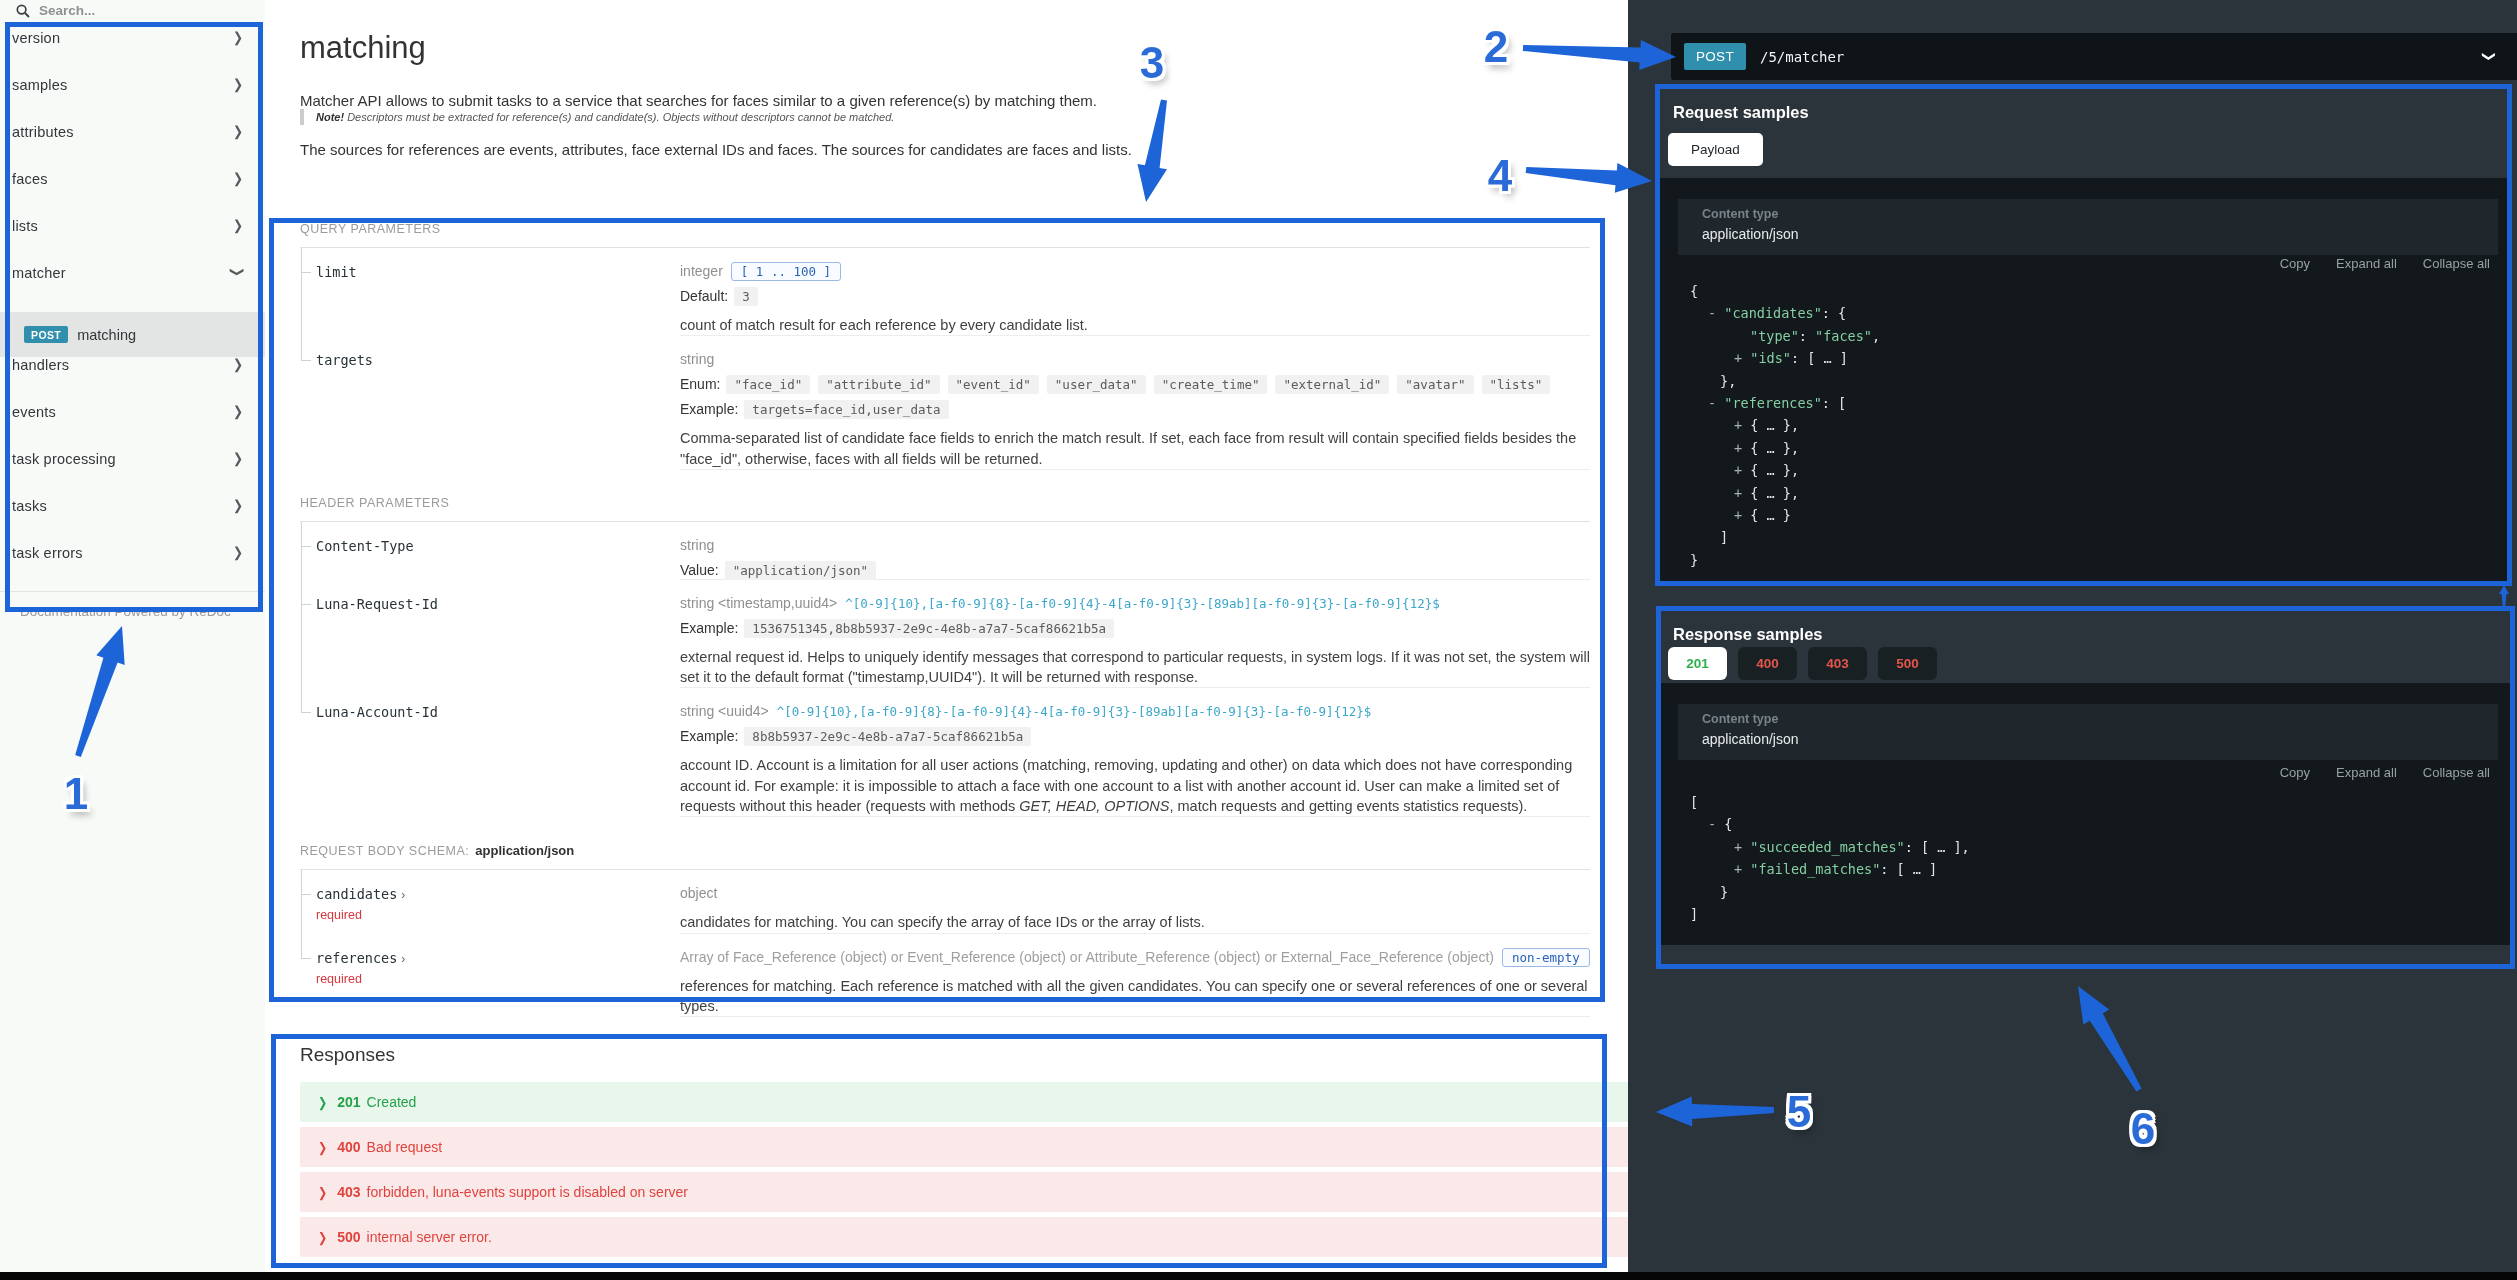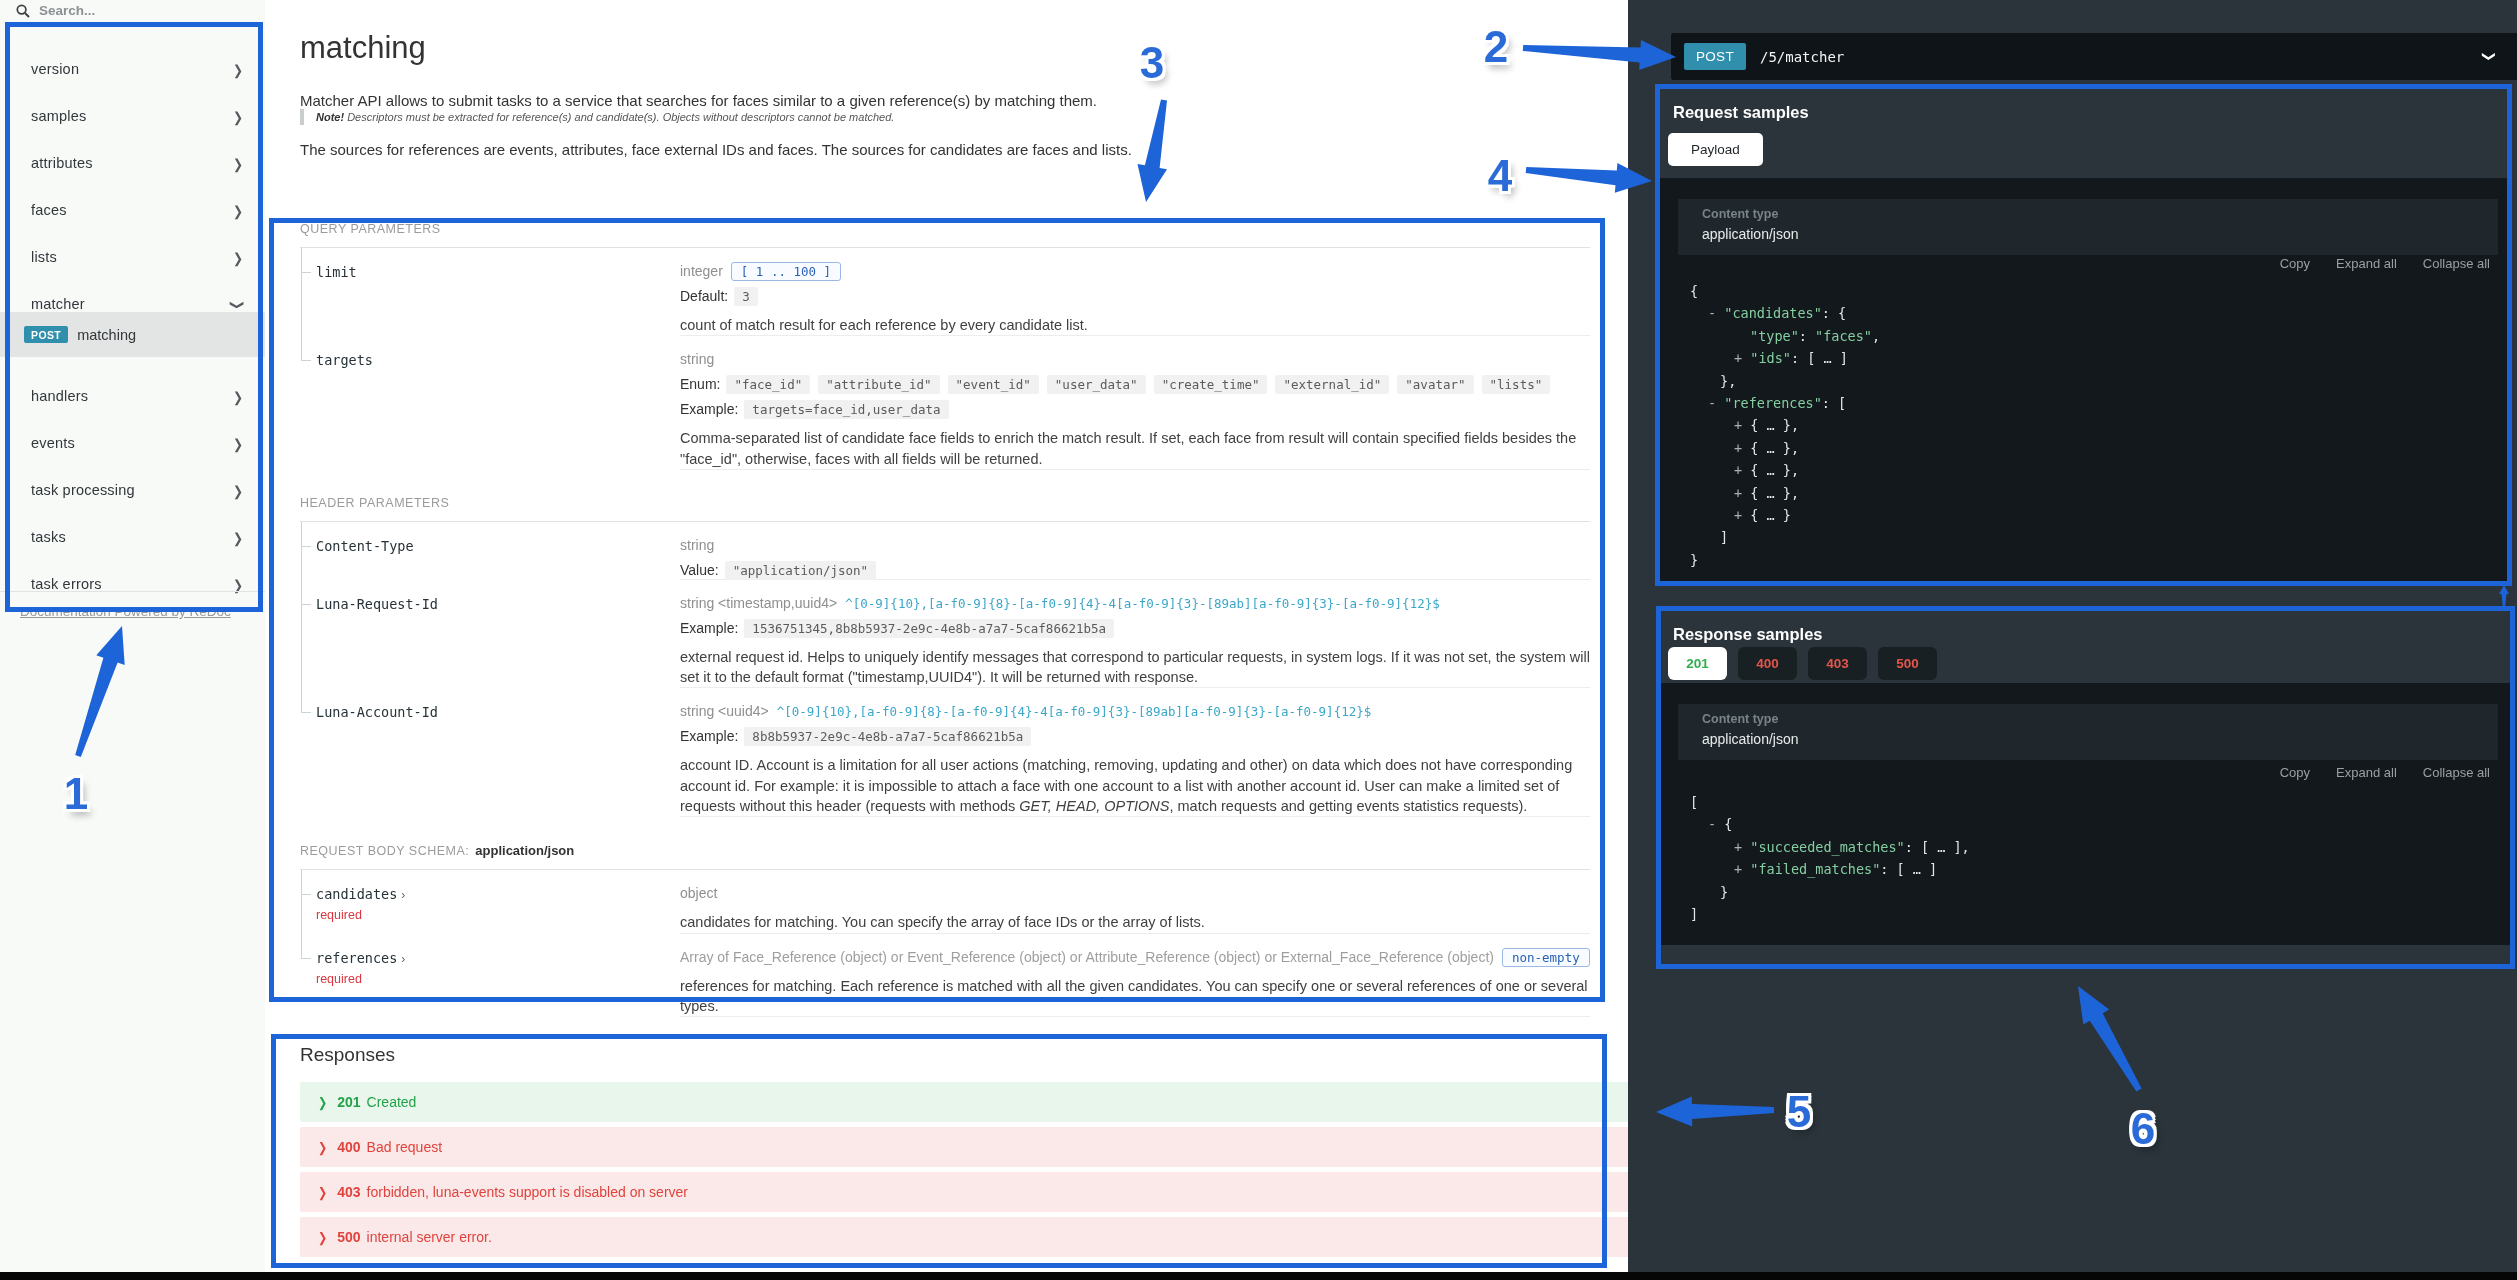--- a/index.html
+++ b/index.html
@@ -7,29 +7,29 @@
               font-family:"Liberation Sans", sans-serif; }
   #stage { position:relative; width:2517px; height:1280px; background:#fff; }
 
   
   #sidebar { position:absolute; left:0; top:0; width:265px; height:1272px; background:#f8faf8; }
   .search-row { position:absolute; left:16px; top:3px; width:234px; height:20px; display:flex; align-items:center; gap:9px; border-bottom:1px solid #e4e6e5; padding-bottom:4px; }
   .search-row svg { flex:0 0 auto; }
   .search-input { border:none; background:transparent; outline:none; font-family:"Liberation Sans",sans-serif; font-size:13.5px; font-weight:bold; color:#7f1d1d; width:180px; }
   .search-input::placeholder { color:#8c9194; opacity:1; }
   #menu { position:absolute; left:0; top:30px; width:265px; }
-  .menu-item { height:47px; display:flex; align-items:flex-end; justify-content:space-between; padding:0 22px 0 31px; cursor:pointer; }
+  .menu-item { height:47px; display:flex; align-items:flex-start; justify-content:space-between; padding:0 22px 0 12px; cursor:pointer; }
   .menu-item .lbl { font-size:14.5px; color:#32373b; letter-spacing:.2px; }
   .menu-item .chev { font-size:12px; color:#545a5e; transform:scaleY(1.15); }
   .menu-item .chev.down { display:inline-block; transform:rotate(90deg) scaleY(1.15); }
   .op-item { height:45px; background:#e2e5e4; display:flex; align-items:center; gap:9px; padding:0 24px; cursor:pointer; }
   .op-badge { background:#2f8fad; color:#fff; font-size:10.5px; font-weight:bold; letter-spacing:.4px; padding:3px 7px 2px; border-radius:2px; }
   .op-item .lbl { font-size:14.5px; color:#32373b; }
   #side-footer { position:absolute; left:0; top:591px; width:265px; border-top:1px solid #e2e4e3; padding:10px 0 0 20px; }
-  #side-footer a { font-size:13.5px; color:#999; text-decoration:underline; cursor:pointer; }
+  #side-footer a { font-size:13.5px; color:#999; cursor:pointer; }
 
   
   #main { position:absolute; left:265px; top:0; width:1363px; height:1272px; background:#fff; }
   #doc-head { position:absolute; left:35px; top:30px; width:1290px; }
   #doc-head h1 { font-size:31px; font-weight:400; color:#333; }
   #api-desc { margin-top:26px; font-size:15px; color:#333; }
   #note-block { margin-top:0; border-left:4px solid #c9cdcc; padding:2px 0 2px 12px; font-size:11px; color:#555; }
   #note-block .note-label { font-weight:bold; font-style:italic; color:#333; }
   #note-block .note-text { font-style:italic; }
   #sources-text { margin-top:16px; font-size:15px; color:#333; }

